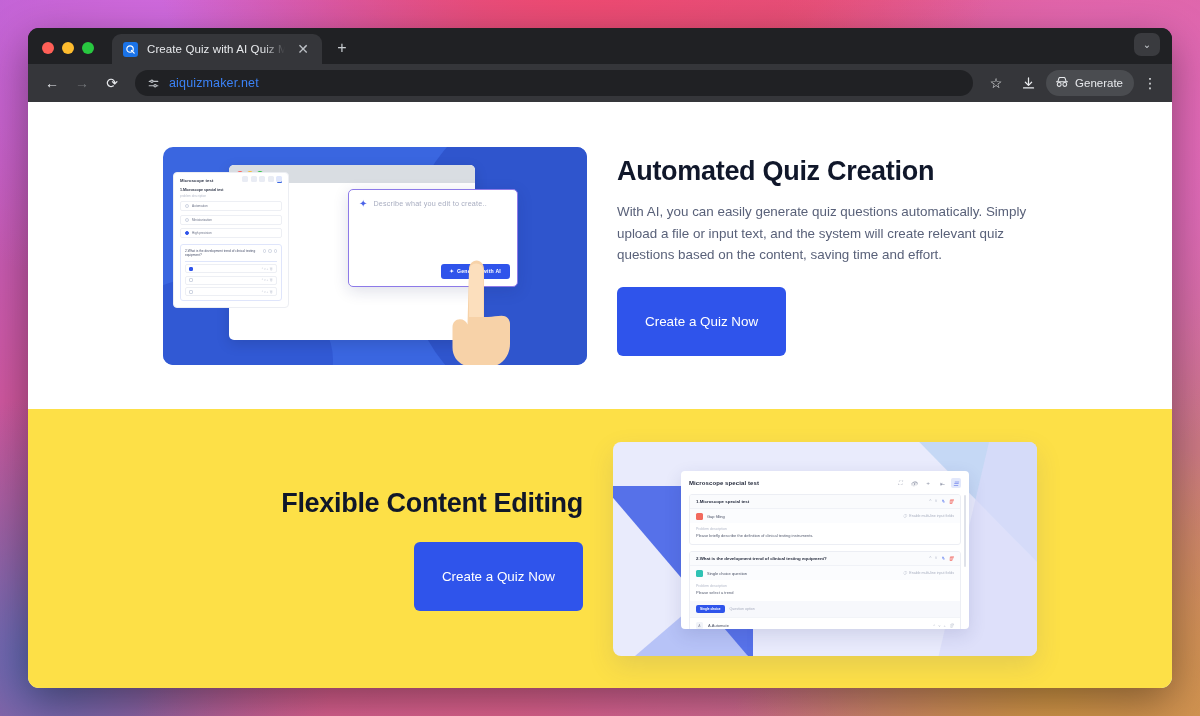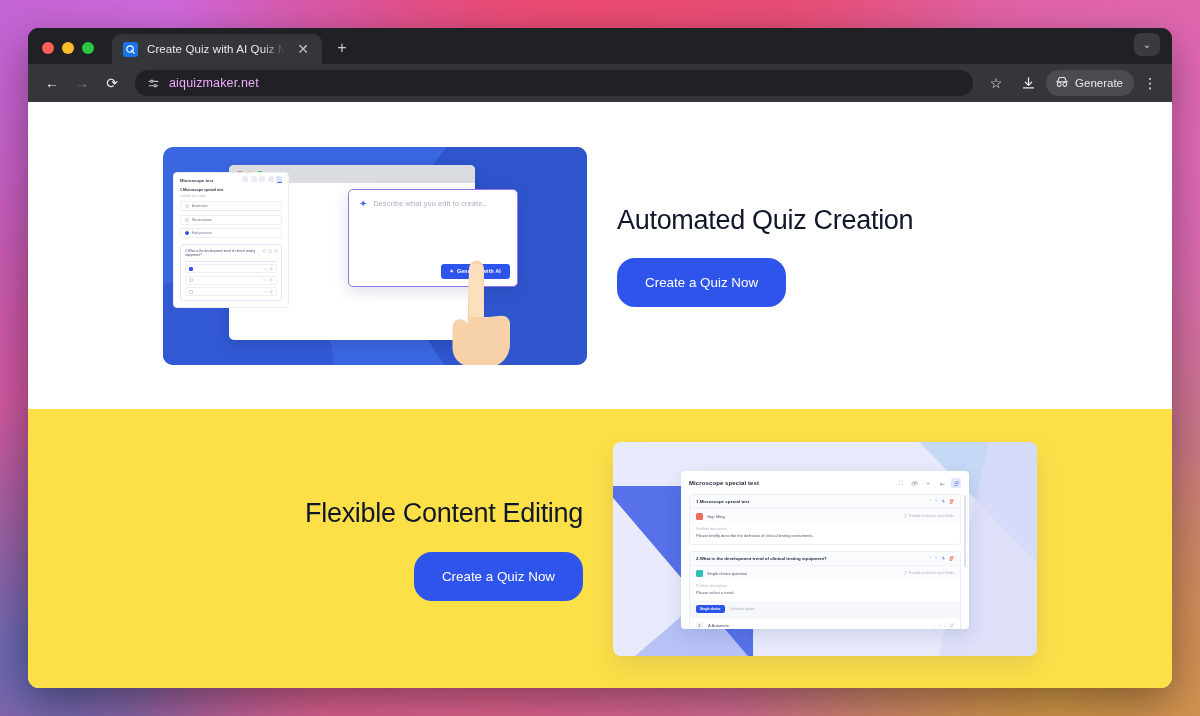--- a/index.html
+++ b/index.html
@@ -82,21 +82,21 @@
     display: flex; align-items: center; justify-content: center;
     color: #e8eaed; font-size: 14px; flex: 0 0 auto;
   }
   .nav-btn.disabled { color: #73767a; }
   .omnibox {
     flex: 1 1 auto; height: 26px; margin: 0 7px;
     background: #202124; border-radius: 14px;
     display: flex; align-items: center; gap: 9px; padding: 0 12px;
   }
   .omni-icon { color: #bdc1c6; display: flex; align-items: center; }
-  .omni-url { color: #f0abfc; font-size: 12.5px; letter-spacing: .15px; }
+  .omni-url { color: #3b82f6; font-size: 12.5px; letter-spacing: .15px; }
   .tb-right { display: flex; align-items: center; gap: 4px; flex: 0 0 auto; }
   .incognito-pill {
     display: flex; align-items: center; gap: 6px;
     height: 26px; padding: 0 11px 0 9px;
     background: #4a4c50; border-radius: 14px;
     color: #e8eaed; font-size: 11.5px;
   }
   .kebab { color: #e8eaed; font-size: 14px; width: 24px; text-align: center; line-height: 1; }
 
   
@@ -106,32 +106,32 @@
   .sec-two { height: 280px; background: #fde047; }
   .sec-inner {
     position: absolute; inset: 0;
     display: flex; align-items: center; justify-content: center;
     gap: 30px; padding: 0 120px;
   }
 
   .copy { width: 420px; }
   .copy.right { text-align: right; }
   .headline {
-    font-size: 27px; font-weight: 400; color: #10172a;
+    font-size: 27px; font-weight: 700; color: #10172a;
     letter-spacing: -.3px; line-height: 1.2;
   }
   .subcopy {
     margin-top: 14px; font-size: 13.4px; line-height: 1.58;
     color: #596179;
   }
   .cta {
     margin-top: 22px; display: inline-block;
     background: #2f54eb; color: #fff;
-    font-size: 13.4px; padding: 17px 28px;
-    border: none; border-radius: 18px; cursor: pointer;
+    font-size: 13.4px; padding: 27px 28px;
+    border: none; border-radius: 6px; cursor: pointer;
     font-family: inherit;
   }
 
   
   .illus1 {
     position: relative; width: 424px; height: 218px;
     background: #3a66e0; border-radius: 10px; overflow: hidden;
     flex: 0 0 auto;
   }
   .blob-a {
@@ -454,20 +454,21 @@
           </div>
 
           <svg class="hand" viewBox="0 0 72 112">
             <path d="M30 14c0-5 3.4-8.6 7.6-8.6S45 9 45 14v48h4c5 0 9-1.2 13.6-1.2 5 0 8.4 3.4 8.4 8v20c0 13-9 23.2-22 23.2H34c-11.5 0-20.5-8-20.5-19.5V72c0-4.6 3.2-7.8 7.4-7.8 3.6 0 6.4 2 7.6 5.2" fill="#f7d2a8"></path>
             <path d="M30 16c0-4.5 3.3-7.6 7.2-7.6S44.4 11.5 44.4 16v46h-14.4z" fill="#fcdfbd"></path>
           </svg>
         </div>
 
         <div class="copy">
           <h2 class="headline">Automated Quiz Creation</h2>
+          <p class="subcopy">With AI, you can easily generate quiz questions automatically. Simply upload a file or input text, and the system will create relevant quiz questions based on the content, saving time and effort.</p>
           <button class="cta">Create a Quiz Now</button>
         </div>
 
       </div>
     </div>
 
     <div class="section sec-two">
       <div class="sec-inner">
 
         <div class="copy right">

